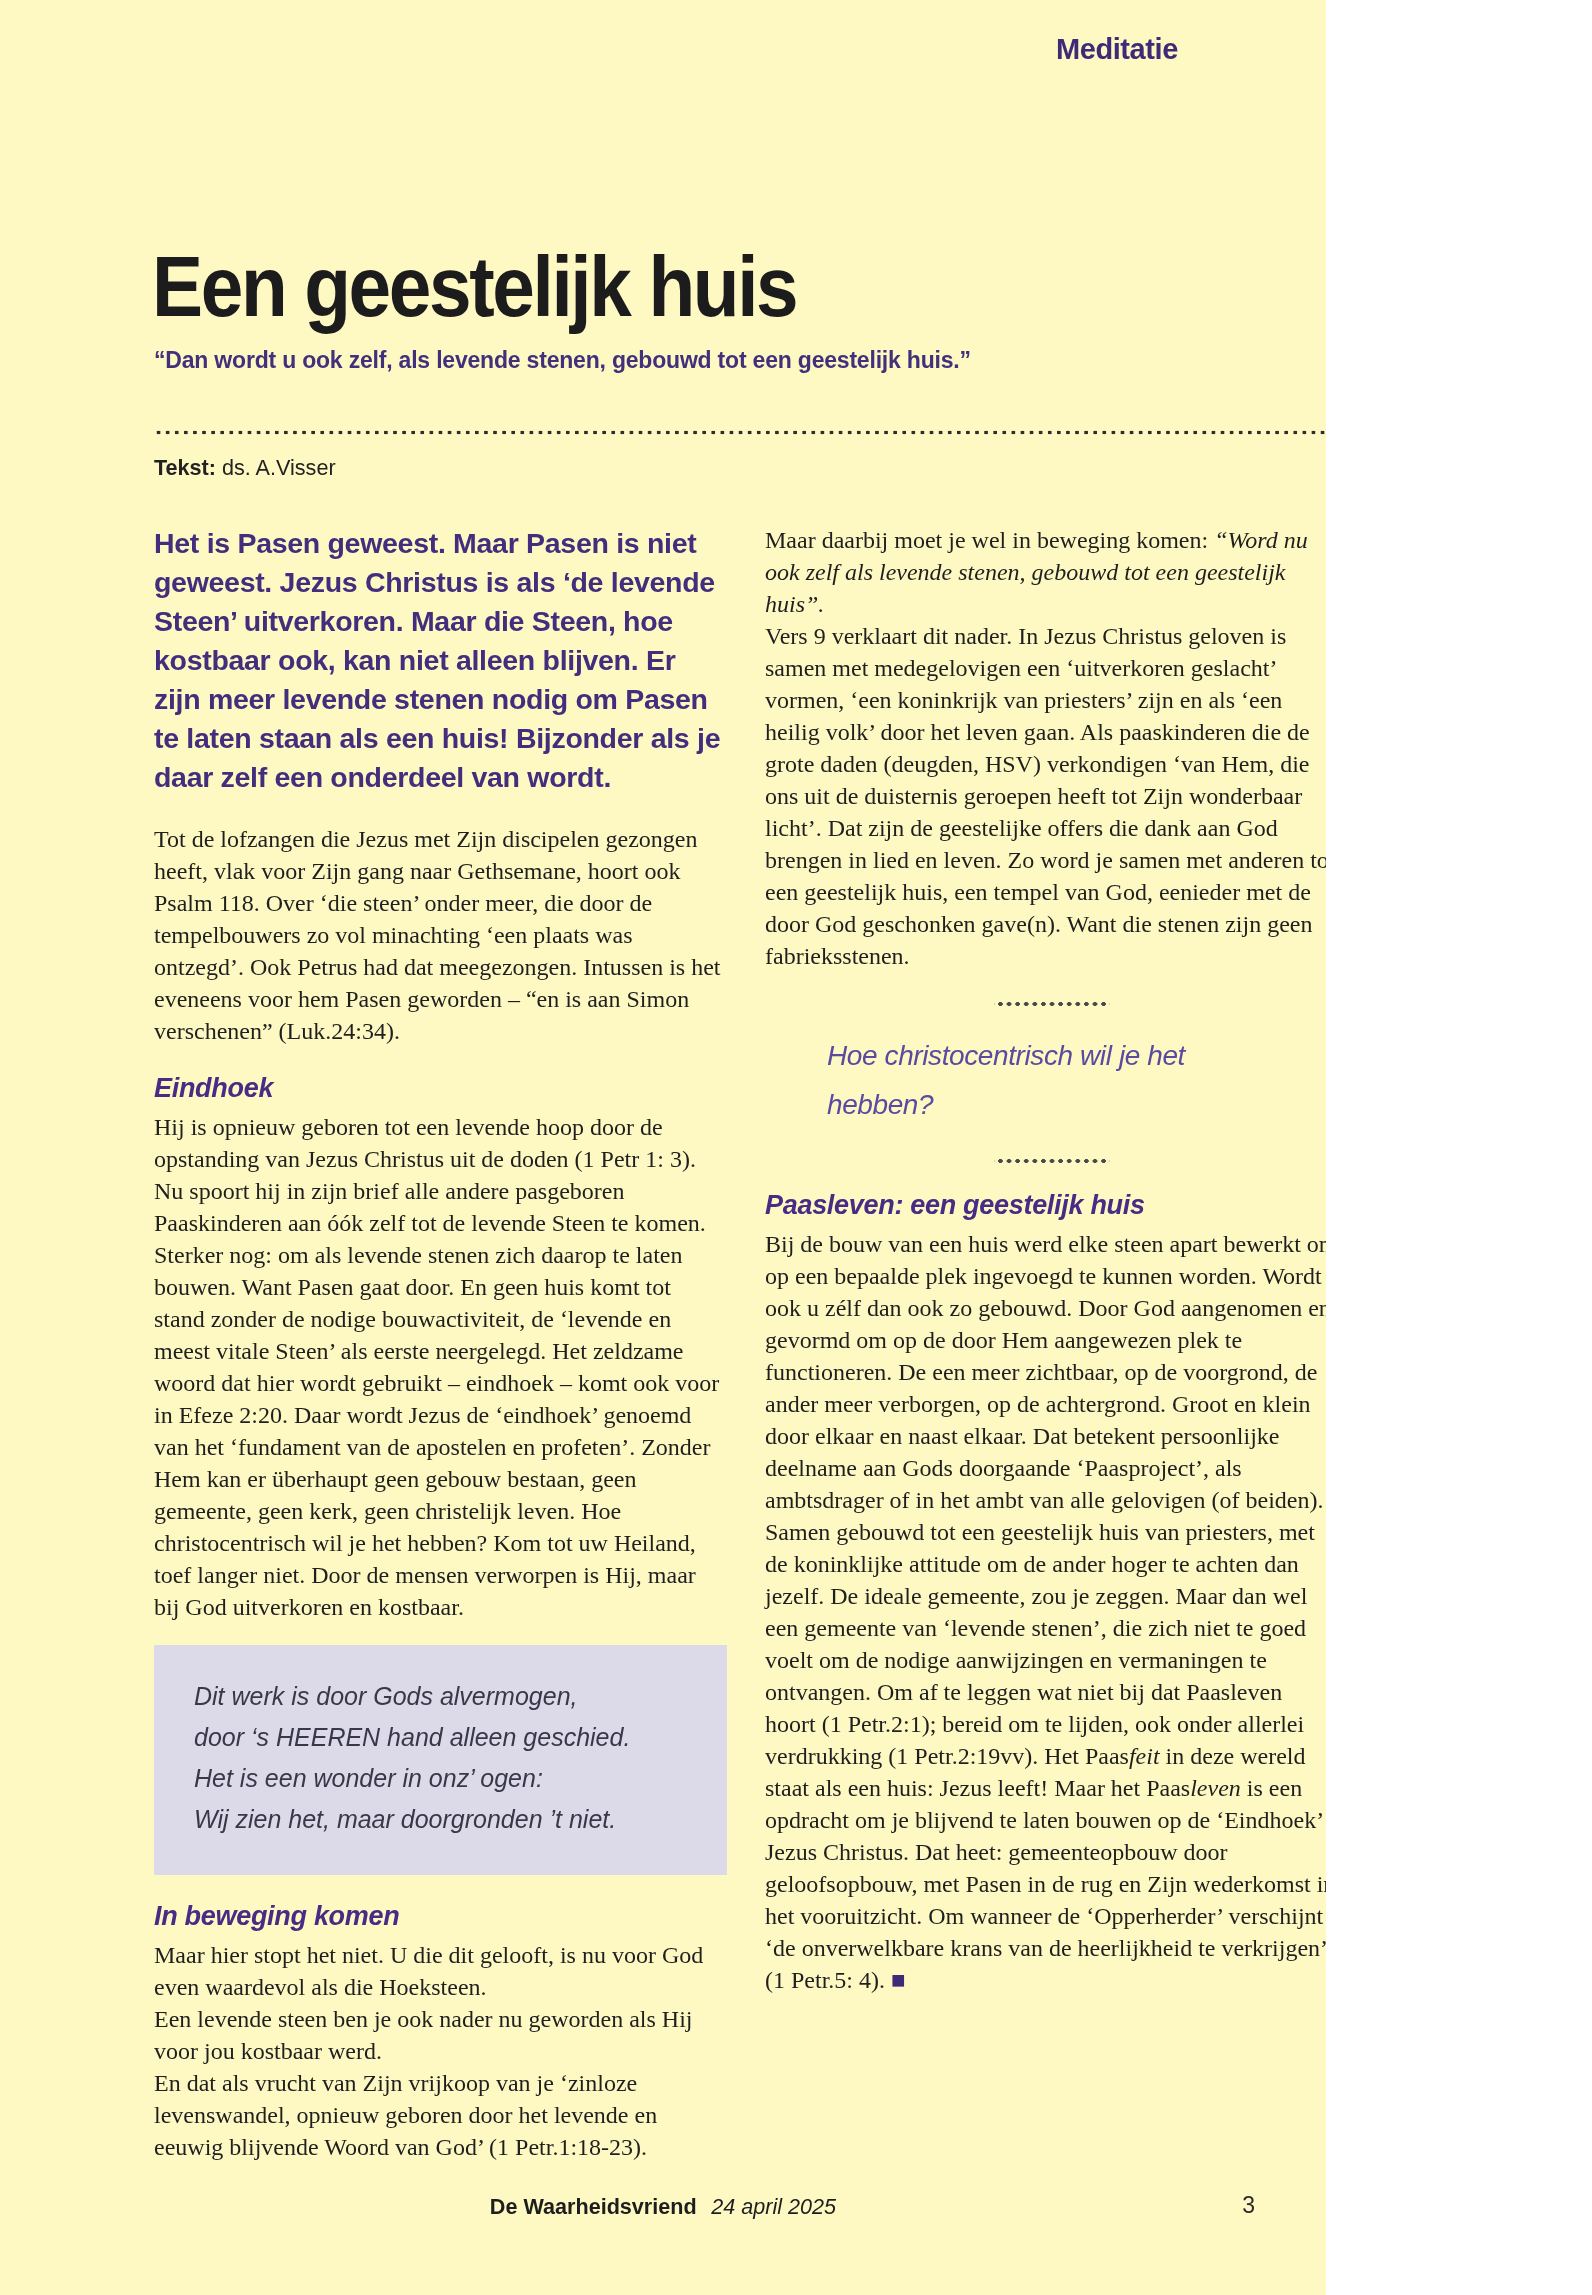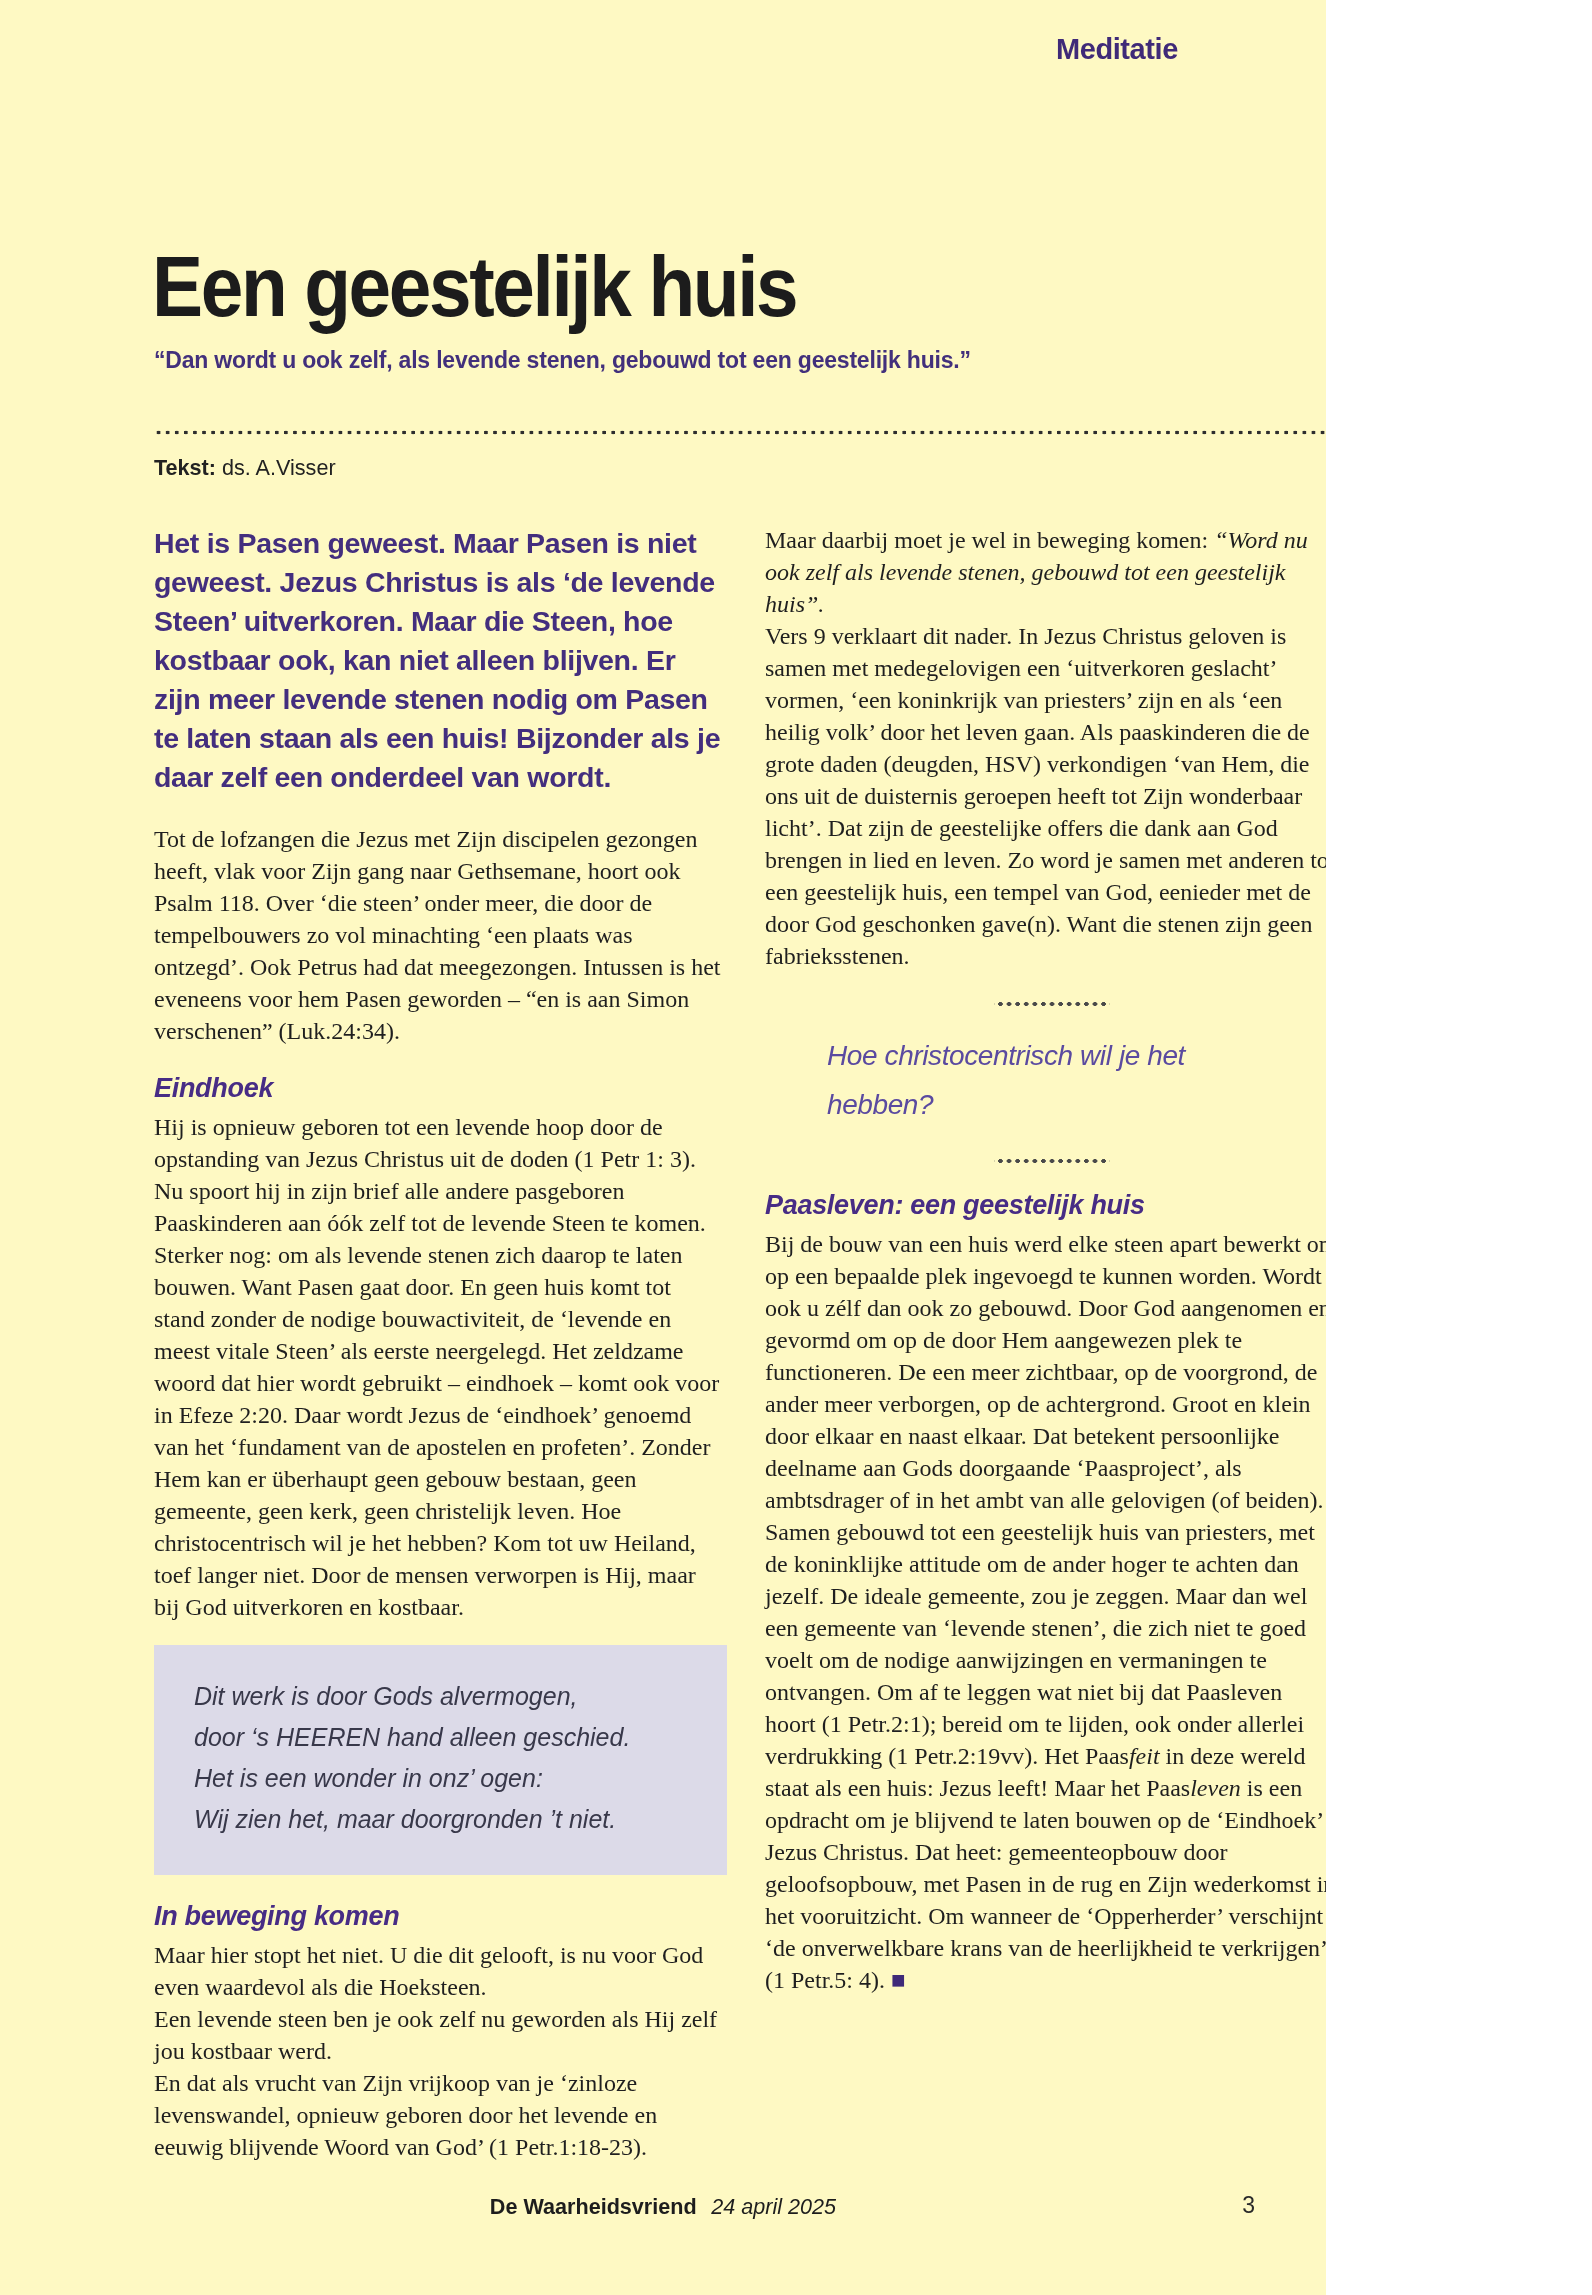--- a/index.html
+++ b/index.html
@@ -141,21 +141,21 @@
         <h3 class="sec-heading">Eindhoek</h3>
         <p class="para"><span>Hij is opnieuw geboren tot een levende hoop door de opstanding van Jezus Christus uit de doden (1 Petr 1: 3). Nu spoort hij in zijn brief alle andere pasgeboren Paaskinderen aan óók zelf tot de levende Steen te komen. Sterker nog: om als levende stenen zich daarop te laten bouwen. Want Pasen gaat door. En geen huis komt tot stand zonder de nodige bouwactiviteit, de ‘levende en meest vitale Steen’ als eerste neergelegd. Het zeldzame woord dat hier wordt gebruikt – eindhoek – komt ook voor in Efeze 2:20. Daar wordt Jezus de ‘eindhoek’ genoemd van het ‘fundament van de apostelen en profeten’. Zonder Hem kan er überhaupt geen gebouw bestaan, geen gemeente, geen kerk, geen christelijk leven. Hoe christocentrisch wil je het hebben? Kom tot uw Heiland, toef langer niet. Door de mensen verworpen is Hij, maar bij God uitverkoren en kostbaar.</span></p>
         <div class="poem-block">
           <div>Dit werk is door Gods alvermogen,</div>
           <div>door ‘s HEEREN hand alleen geschied.</div>
           <div>Het is een wonder in onz’ ogen:</div>
           <div>Wij zien het, maar doorgronden ’t niet.</div>
         </div>
         <h3 class="sec-heading">In beweging komen</h3>
         <p class="para"><span>Maar hier stopt het niet. U die dit gelooft, is nu voor God even waardevol als die Hoeksteen.</span></p>
-        <p class="para"><span>Een levende steen ben je ook zelf nu geworden als Hij zelf jou kostbaar werd.</span></p>
+        <p class="para"><span>Een levende steen ben je ook nader nu geworden als Hij voor jou kostbaar werd.</span></p>
         <p class="para"><span>En dat als vrucht van Zijn vrijkoop van je ‘zinloze levenswandel, opnieuw geboren door het levende en eeuwig blijvende Woord van God’ (1 Petr.1:18-23).</span></p>
       </div>
     <div class="col">
         <p class="para"><span>Maar daarbij moet je wel in beweging komen: </span><span class="it">“Word nu ook zelf als levende stenen, gebouwd tot een geestelijk huis”.</span></p>
         <p class="para"><span>Vers 9 verklaart dit nader. In Jezus Christus geloven is samen met medegelovigen een ‘uitverkoren geslacht’ vormen, ‘een koninkrijk van priesters’ zijn en als ‘een heilig volk’ door het leven gaan. Als paaskinderen die de grote daden (deugden, HSV) verkondigen ‘van Hem, die ons uit de duisternis geroepen heeft tot Zijn wonderbaar licht’. Dat zijn de geestelijke offers die dank aan God brengen in lied en leven. Zo word je samen met anderen tot een geestelijk huis, een tempel van God, eenieder met de door God geschonken gave(n). Want die stenen zijn geen fabrieksstenen.</span></p>
         <div class="dots-sep"></div>
         <div class="pull-quote">Hoe christocentrisch wil je het hebben?</div>
         <div class="dots-sep"></div>
         <h3 class="sec-heading">Paasleven: een geestelijk huis</h3>
         <p class="para"><span>Bij de bouw van een huis werd elke steen apart bewerkt om op een bepaalde plek ingevoegd te kunnen worden. Wordt ook u zélf dan ook zo gebouwd. Door God aangenomen en gevormd om op de door Hem aangewezen plek te functioneren. De een meer zichtbaar, op de voorgrond, de ander meer verborgen, op de achtergrond. Groot en klein door elkaar en naast elkaar. Dat betekent persoonlijke deelname aan Gods doorgaande ‘Paasproject’, als ambtsdrager of in het ambt van alle gelovigen (of beiden). Samen gebouwd tot een geestelijk huis van priesters, met de koninklijke attitude om de ander hoger te achten dan jezelf. De ideale gemeente, zou je zeggen. Maar dan wel een gemeente van ‘levende stenen’, die zich niet te goed voelt om de nodige aanwijzingen en vermaningen te ontvangen. Om af te leggen wat niet bij dat Paasleven hoort (1 Petr.2:1); bereid om te lijden, ook onder allerlei verdrukking (1 Petr.2:19vv). Het Paas</span><span class="it">feit</span><span> in deze wereld staat als een huis: Jezus leeft! Maar het Paas</span><span class="it">leven</span><span> is een opdracht om je blijvend te laten bouwen op de ‘Eindhoek’ Jezus Christus. Dat heet: gemeenteopbouw door geloofsopbouw, met Pasen in de rug en Zijn wederkomst in het vooruitzicht. Om wanneer de ‘Opperherder’ verschijnt ‘de onverwelkbare krans van de heerlijkheid te verkrijgen’ (1 Petr.5: 4). </span><span class="accent">■</span></p>

